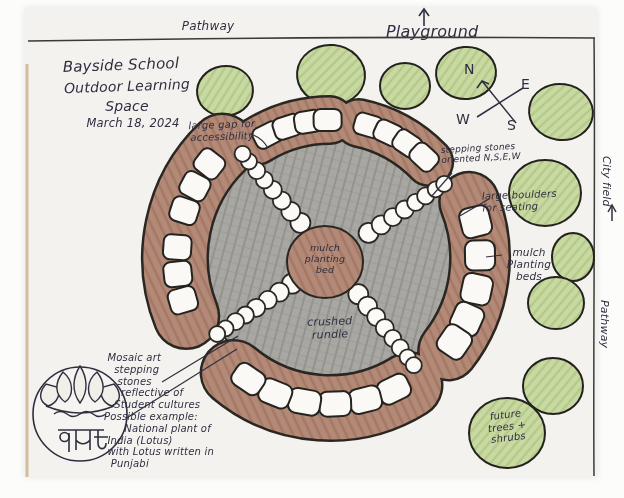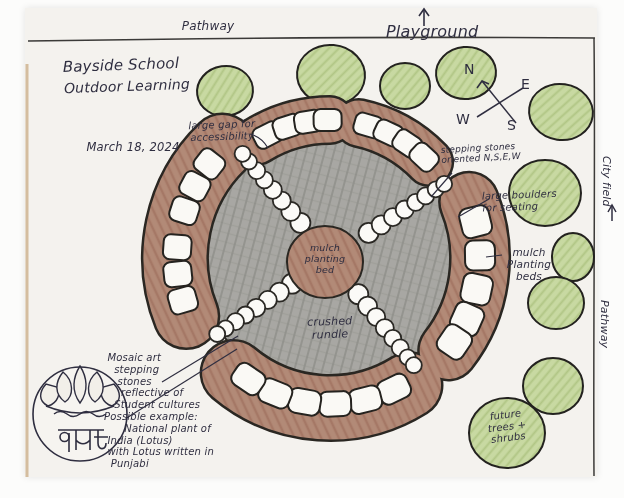--- a/index.html
+++ b/index.html
@@ -187,21 +187,22 @@
         <circle cx="64.5" cy="437" r="4.5"></circle>
           <path d="M69,433 L69,452"></path>
         <path d="M76,430 L76,450 M90,430 L90,450 M76,440 C80,445 86,445 90,440"></path>
         <path d="M98,430 L98,443 C98,451 106,450 106,443 M94,437 L108,437"></path>
       </g>
     </g>
   </svg>
 
   <div class="hw ctr" style="left:36px;top:57px;width:170px;font-size:15px;transform:rotate(-2deg);">Bayside School</div>
   <div class="hw ctr" style="left:42px;top:78px;width:170px;font-size:14px;transform:rotate(-2deg);">Outdoor Learning</div>
-  <div class="hw ctr" style="left:48px;top:117px;width:170px;font-size:11.5px;margin-top:24px;">March 18, 2024</div>
+  <div class="hw ctr" style="left:42px;top:98px;width:170px;font-size:14px;">Space</div>
+  <div class="hw ctr" style="left:48px;top:117px;width:170px;font-size:11.5px;">March 18, 2024</div>
 
   <div class="hw ctr" style="left:166px;top:20px;width:84px;font-size:12px;">Pathway</div>
   <div class="hw ctr" style="left:386px;top:23px;width:76px;font-size:16px;">Playground</div>
 
   <div class="hw rot90" style="left:612px;top:156px;font-size:11px;">City field</div>
   <div class="hw rot90" style="left:610px;top:300px;font-size:11px;">Pathway</div>
 
   <div class="hw" style="left:464px;top:61px;font-size:14px;font-style:normal;">N</div>
   <div class="hw" style="left:521px;top:76px;font-size:14px;font-style:normal;">E</div>
   <div class="hw" style="left:456px;top:111px;font-size:14px;font-style:normal;">W</div>

